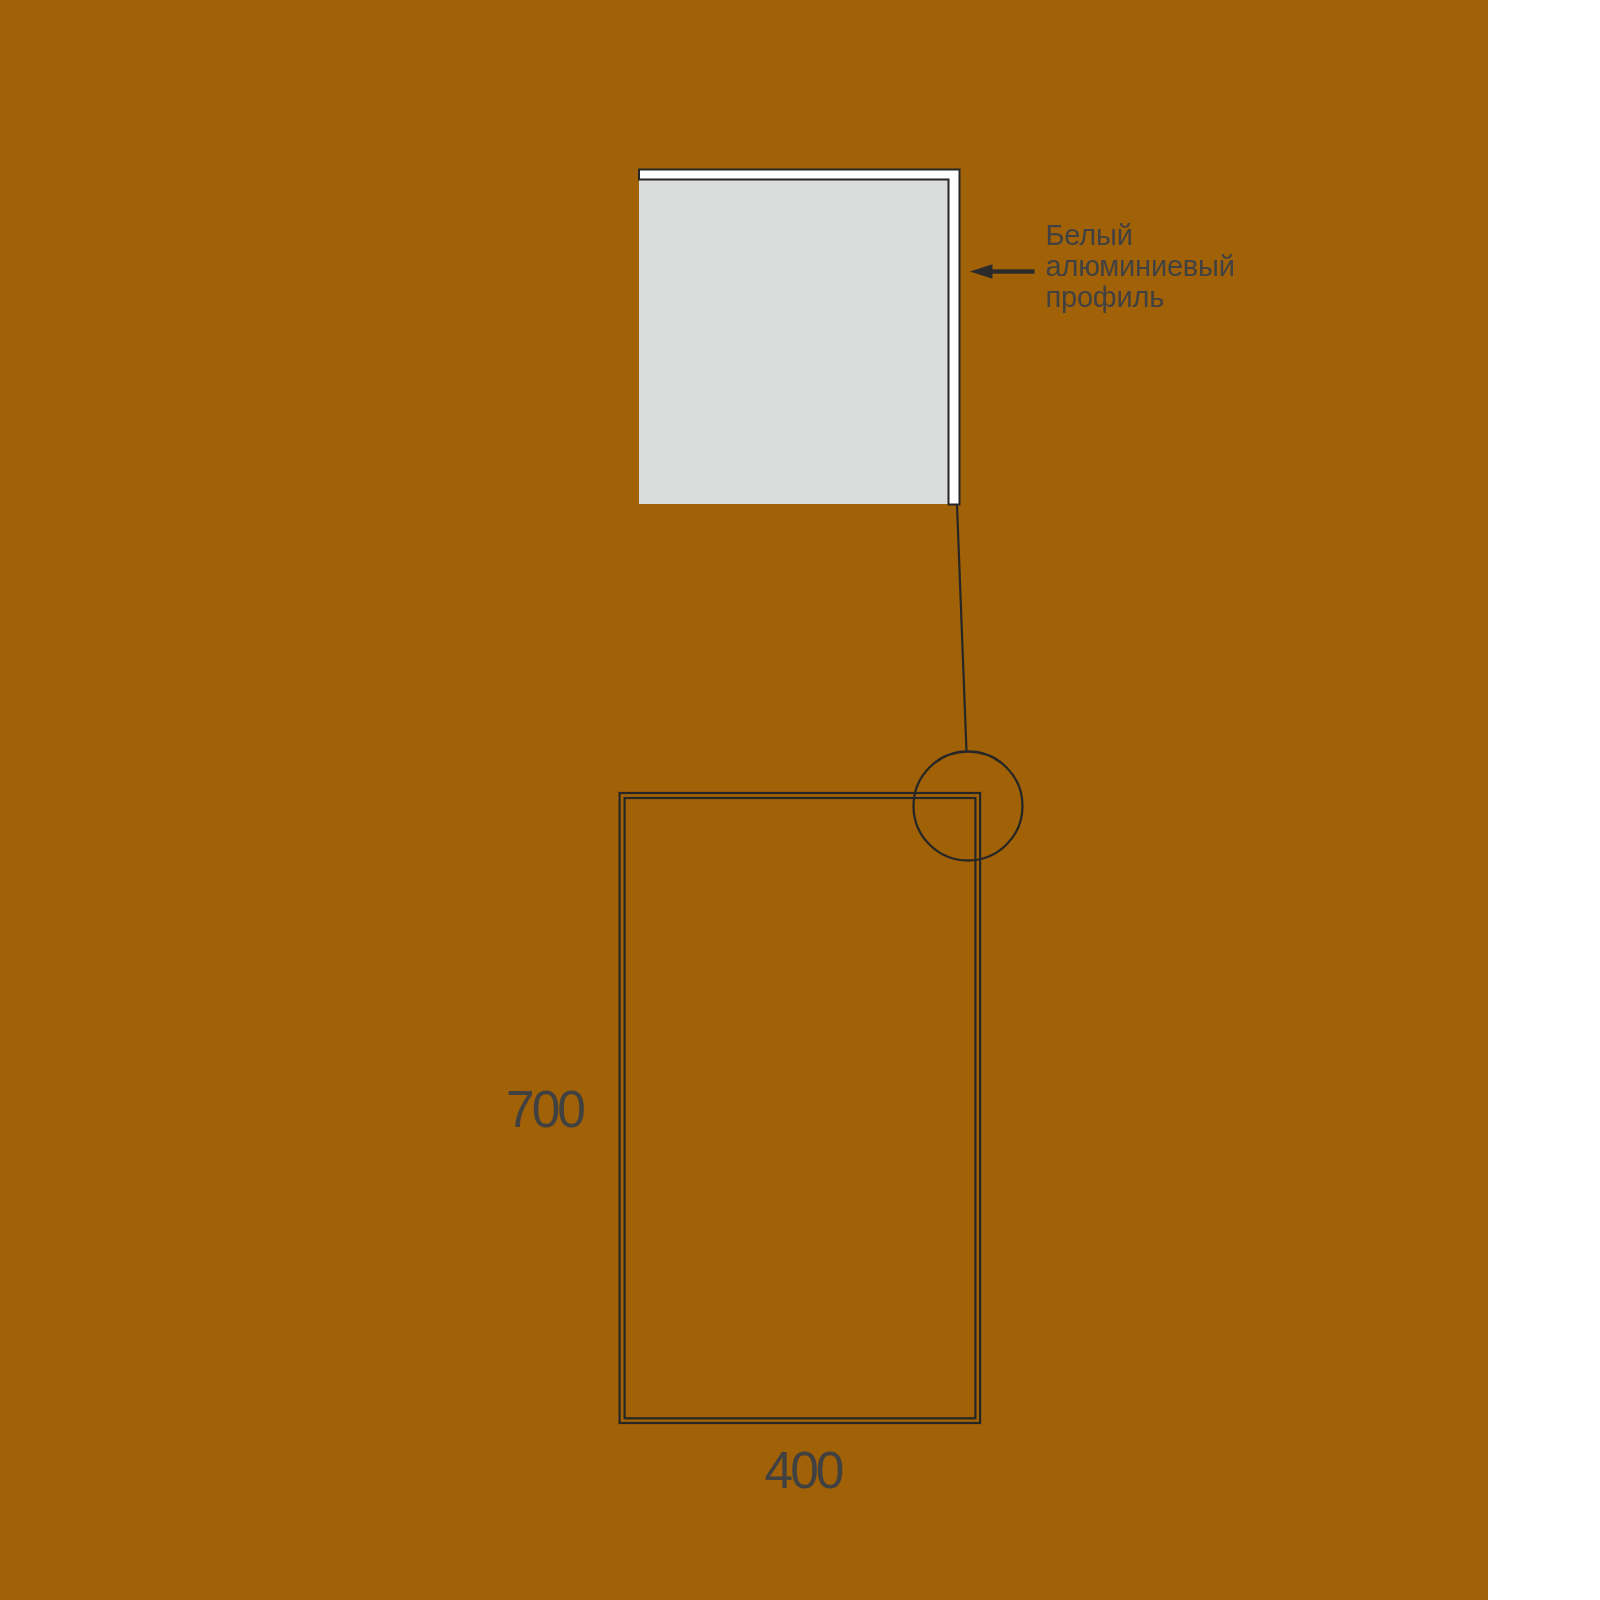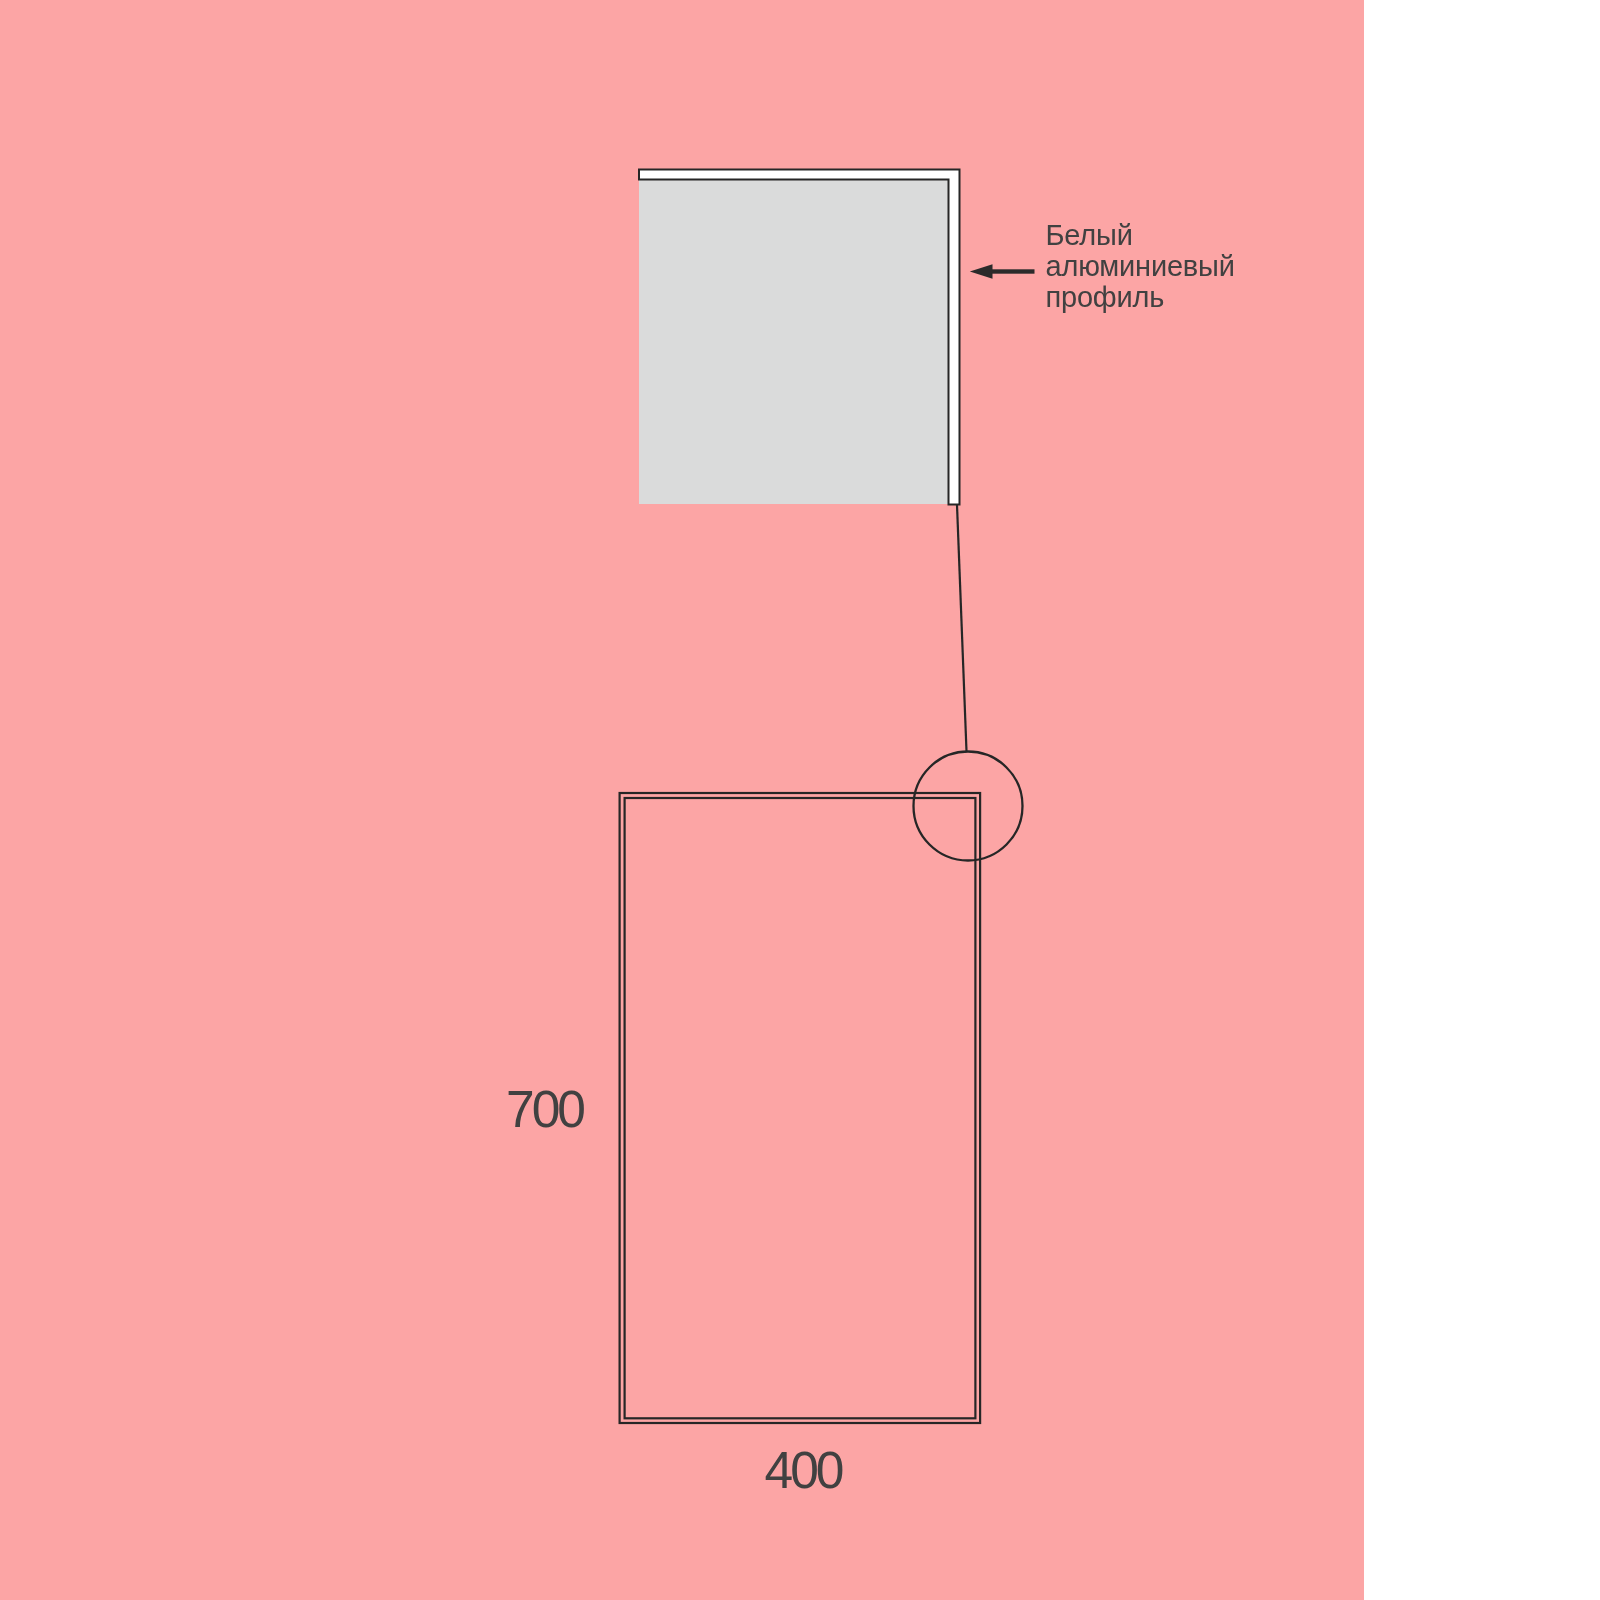--- a/index.html
+++ b/index.html
@@ -1,16 +1,16 @@
 <!DOCTYPE html>
 <html><head>
 <meta charset="utf-8">
 <style>
   html,body{margin:0;padding:0;background:#ffffff;}
-  .wrap{width:1364px;height:1600px;position:relative;background:#fca5a5;overflow:hidden;}
+  .wrap{width:1488px;height:1600px;position:relative;background:#a16207;overflow:hidden;}
   svg{position:absolute;left:0;top:0;}
   text{font-family:"Liberation Sans", sans-serif;fill:#414141;}
 </style>
 </head>
 <body>
 <div class="wrap">
 <svg width="1600" height="1600" viewBox="0 0 1600 1600">
 
   <rect x="639" y="180" width="309" height="324" fill="#dadbdb"></rect>
 

